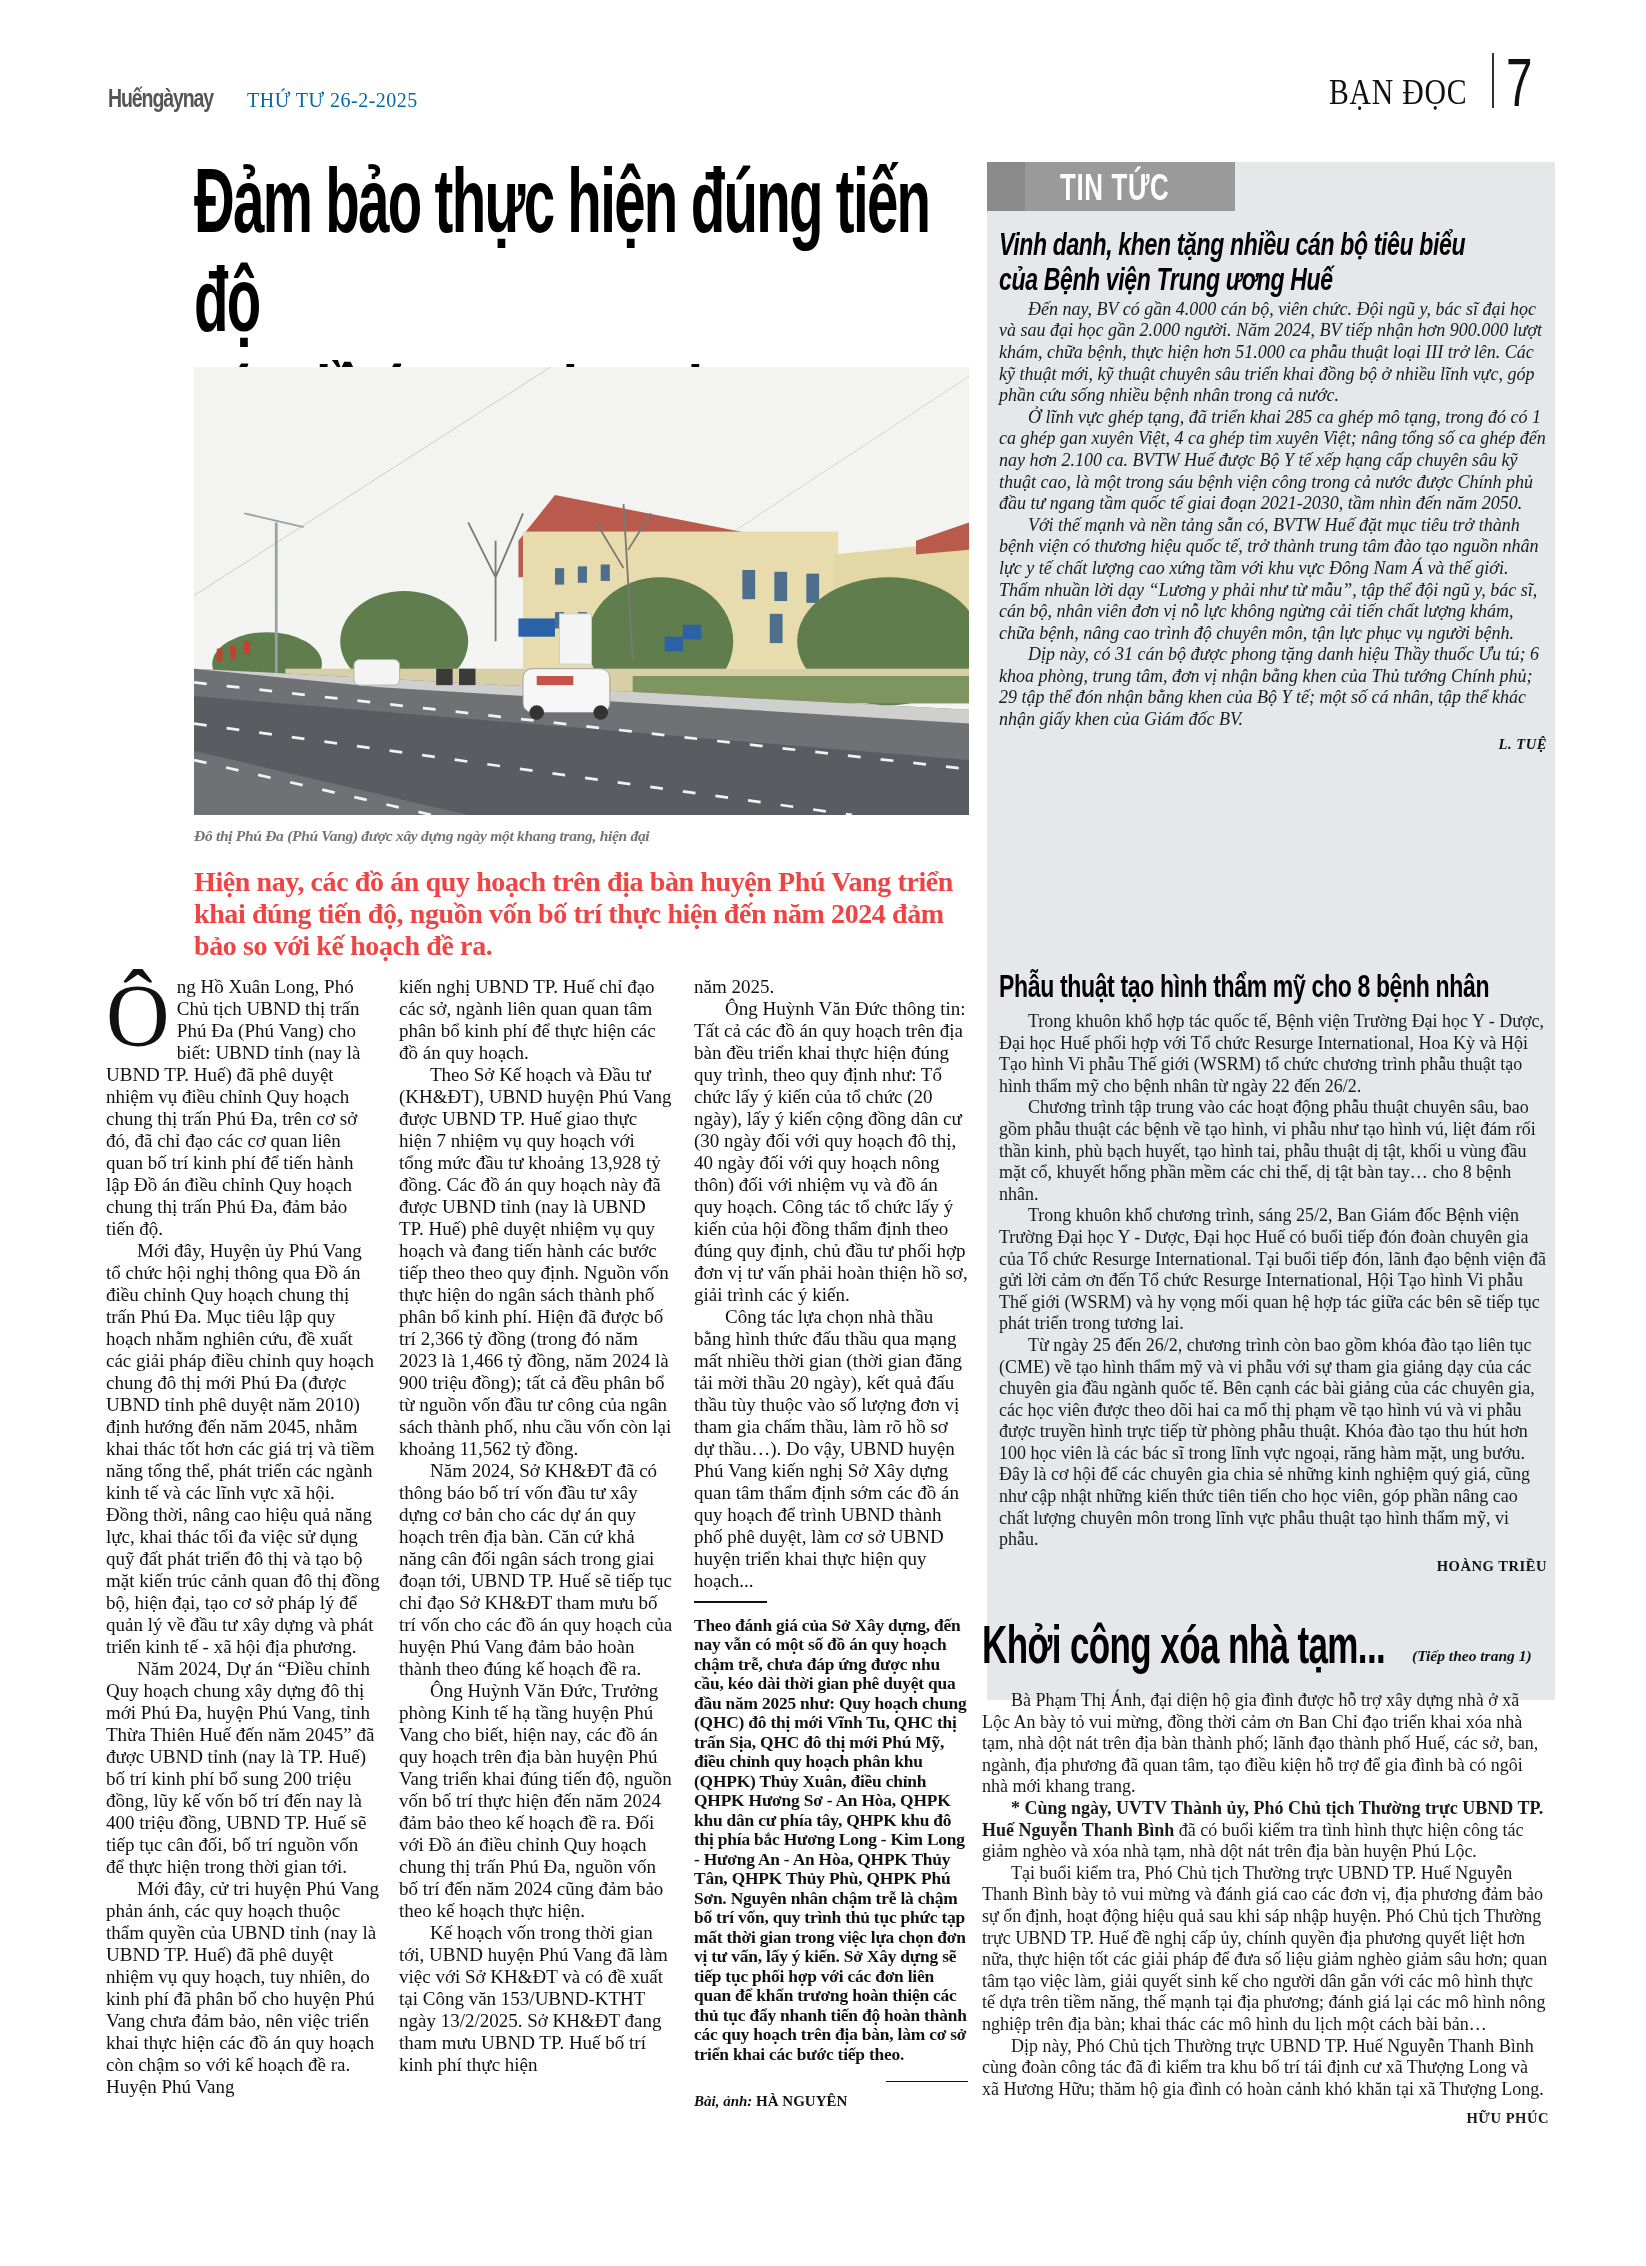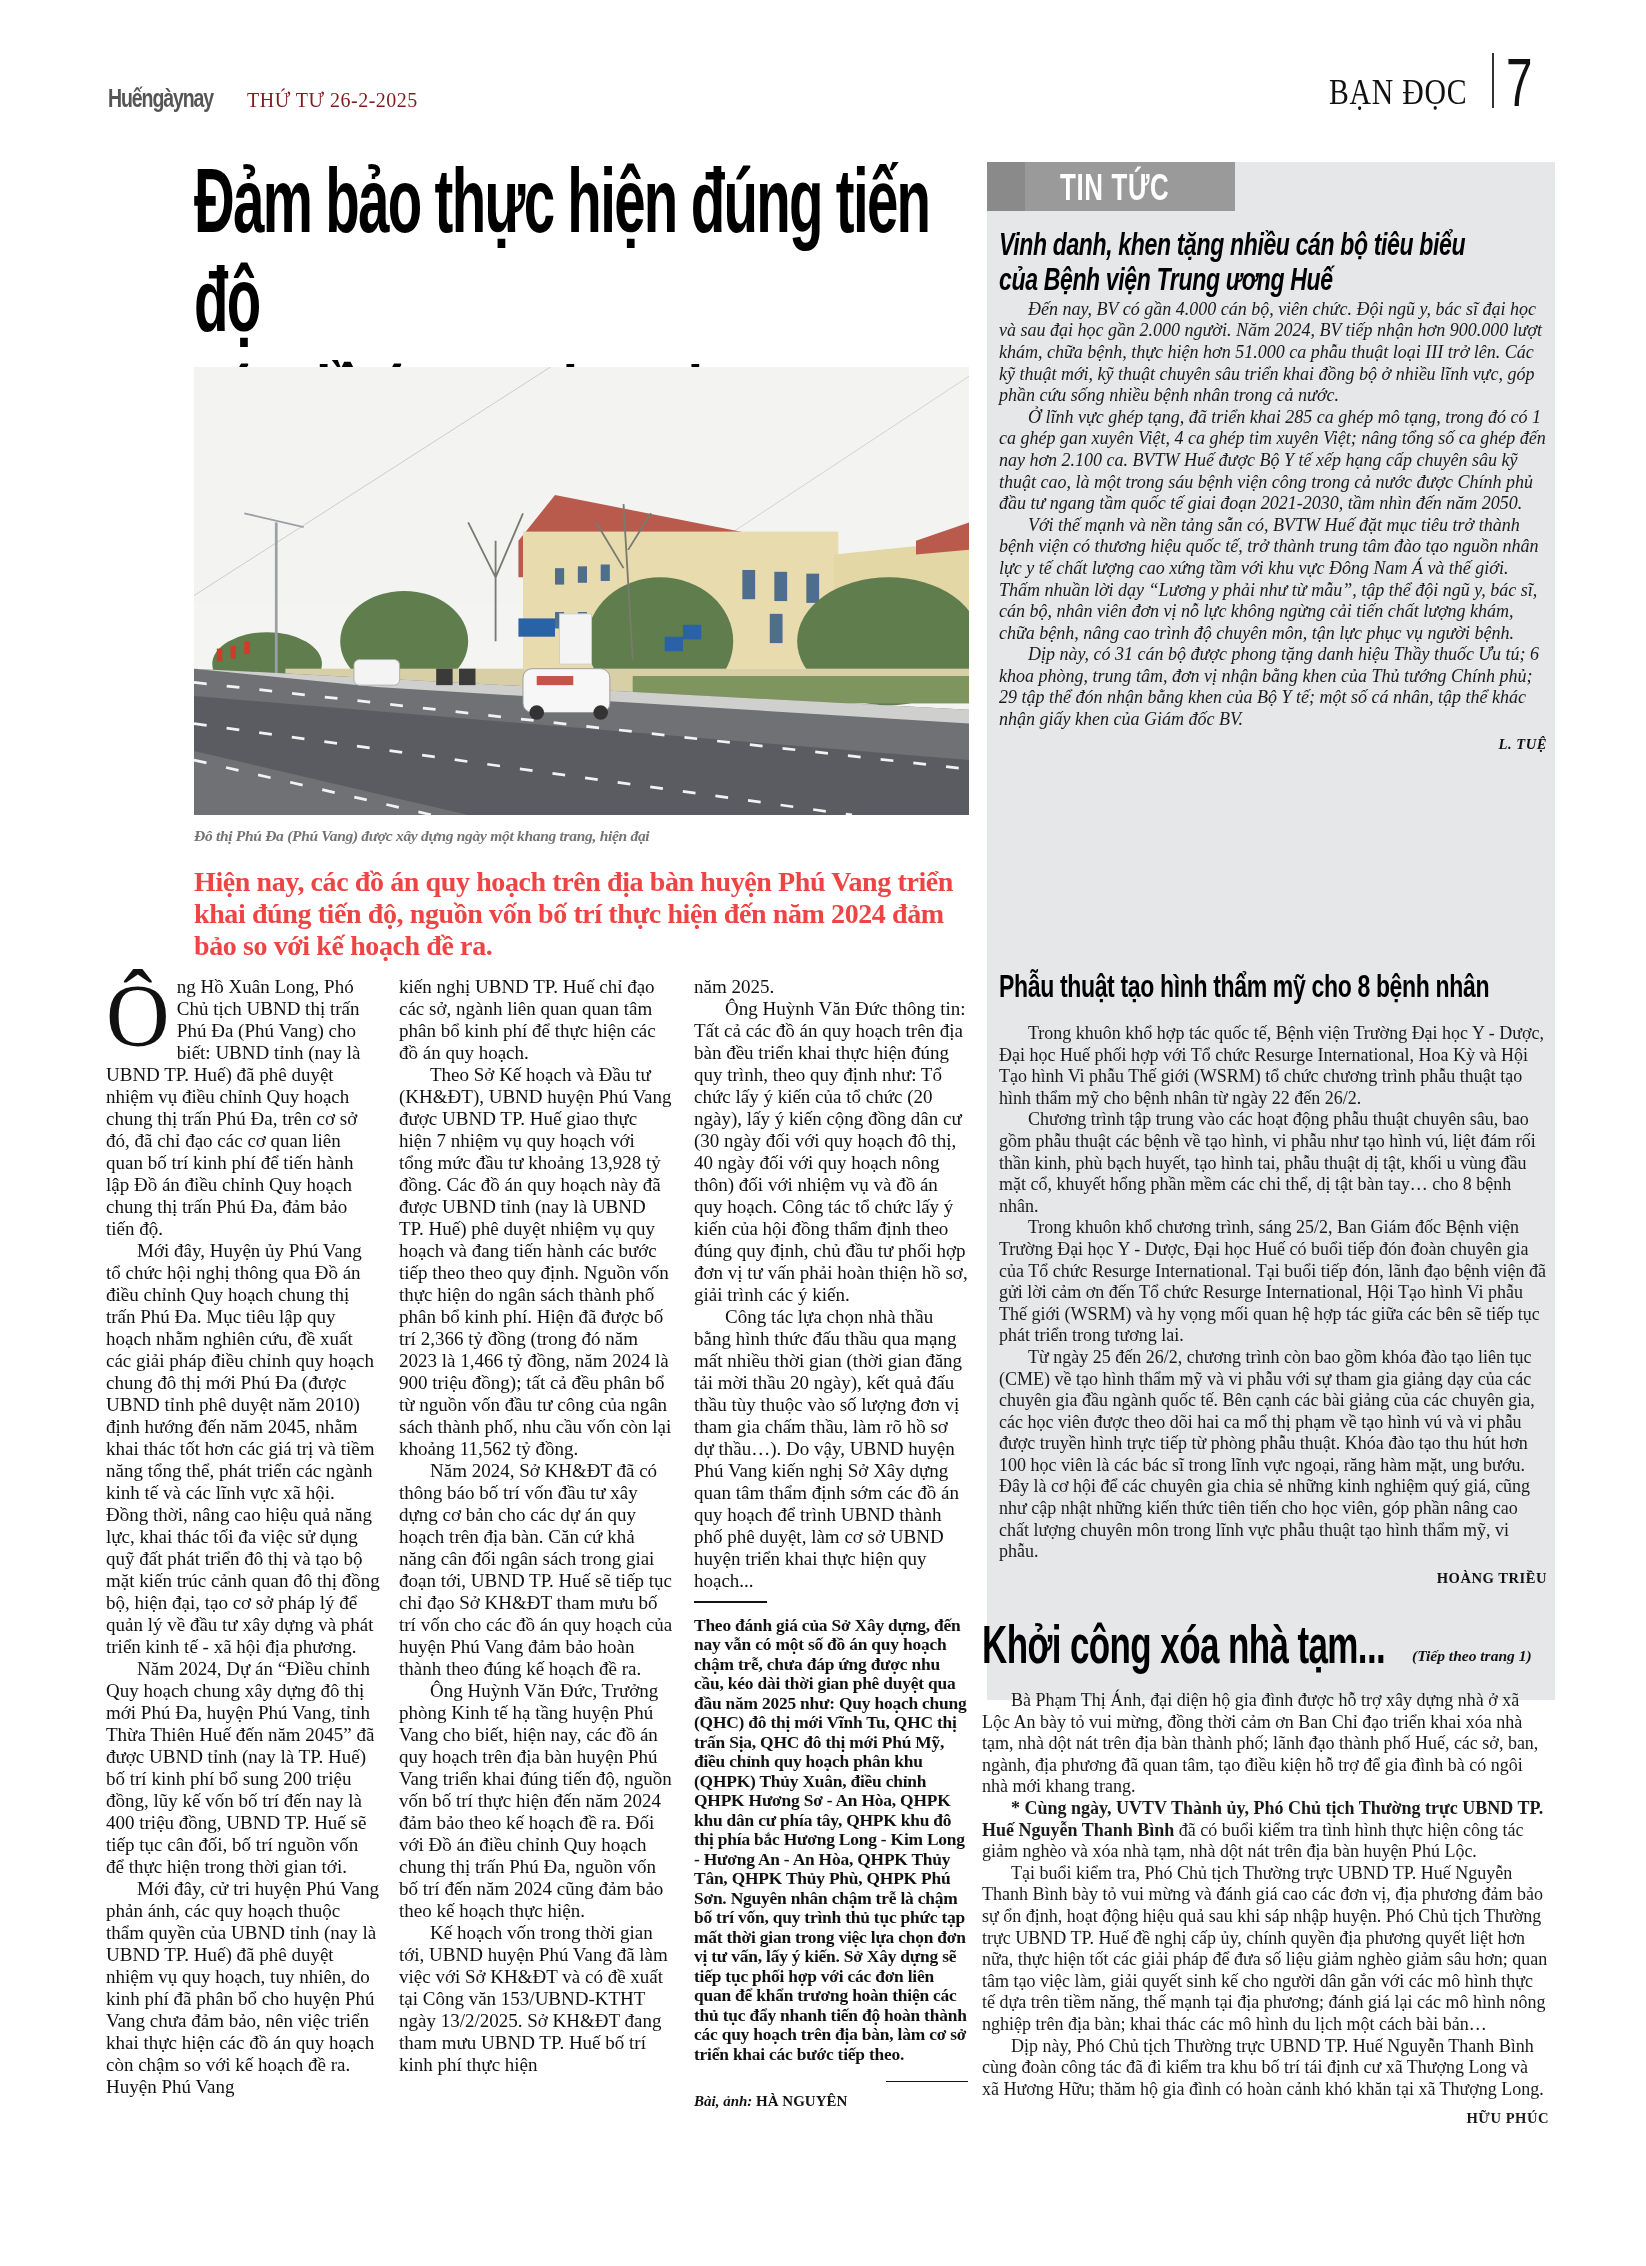--- a/index.html
+++ b/index.html
@@ -1,20 +1,20 @@
 <!DOCTYPE html>
 <html style="font-size:14.6px"><head>
 <meta charset="utf-8">
 <style>
   html, body { margin:0; padding:0; background:#ffffff; }
   body { width:1647px; height:2267px; position:relative; overflow:hidden; font-family:"Liberation Serif", serif; color:#111; }
   .abs { position:absolute; }
   
   .masthead { left:108px; top:84px; font-family:"Liberation Sans", sans-serif; font-weight:bold; font-size:25px; color:#555; letter-spacing:-1.4px; transform:scaleX(0.78); transform-origin:left; }
-  .dateline { left:247px; top:89px; font-family:"Liberation Serif", serif; font-size:20px; color:#7f1d1d; letter-spacing:0.5px; }
+  .dateline { left:247px; top:89px; font-family:"Liberation Serif", serif; font-size:20px; color:#0369a1; letter-spacing:0.5px; }
   .section { left:1329px; top:73px; font-family:"Liberation Serif", serif; font-size:35px; color:#111; letter-spacing:0.9px; transform:scaleX(0.85); transform-origin:left; }
   .pagedivider { left:1492px; top:53px; width:1.8px; height:55px; background:#333; }
   .pagenum { left:1506px; top:48px; font-family:"Liberation Sans", sans-serif; font-size:68px; color:#111; transform:scaleX(0.7); transform-origin:left; line-height:1; }
   
   .headline { left:194px; top:151px; width:786px; font-family:"Liberation Sans", sans-serif; font-weight:bold; font-size:91px; line-height:99px; letter-spacing:-2.7px; transform:scaleX(0.62); transform-origin:left top; width:1261px; color:#000; }
   
   .photo { left:194px; top:367px; width:775px; height:448px; overflow:hidden; background:#f4f4f2; }
   .caption { left:194px; top:827px; font-style:italic; font-weight:bold; font-size:15.5px; color:#737373; letter-spacing:-0.3px; }
   .lede { left:194px; top:866px; width:786px; font-weight:bold; font-size:28px; line-height:32px; color:#ef4444; letter-spacing:-0.4px; }
   
@@ -172,21 +172,21 @@
     <p>Đến nay, BV có gần 4.000 cán bộ, viên chức. Đội ngũ y, bác sĩ đại học và sau đại học gần 2.000 người. Năm 2024, BV tiếp nhận hơn 900.000 lượt khám, chữa bệnh, thực hiện hơn 51.000 ca phẫu thuật loại III trở lên. Các kỹ thuật mới, kỹ thuật chuyên sâu triển khai đồng bộ ở nhiều lĩnh vực, góp phần cứu sống nhiều bệnh nhân trong cả nước.</p>
     <p>Ở lĩnh vực ghép tạng, đã triển khai 285 ca ghép mô tạng, trong đó có 1 ca ghép gan xuyên Việt, 4 ca ghép tim xuyên Việt; nâng tổng số ca ghép đến nay hơn 2.100 ca. BVTW Huế được Bộ Y tế xếp hạng cấp chuyên sâu kỹ thuật cao, là một trong sáu bệnh viện công trong cả nước được Chính phủ đầu tư ngang tầm quốc tế giai đoạn 2021-2030, tầm nhìn đến năm 2050.</p>
     <p>Với thế mạnh và nền tảng sẵn có, BVTW Huế đặt mục tiêu trở thành bệnh viện có thương hiệu quốc tế, trở thành trung tâm đào tạo nguồn nhân lực y tế chất lượng cao xứng tầm với khu vực Đông Nam Á và thế giới. Thấm nhuần lời dạy “Lương y phải như từ mẫu”, tập thể đội ngũ y, bác sĩ, cán bộ, nhân viên đơn vị nỗ lực không ngừng cải tiến chất lượng khám, chữa bệnh, nâng cao trình độ chuyên môn, tận lực phục vụ người bệnh.</p>
     <p>Dịp này, có 31 cán bộ được phong tặng danh hiệu Thầy thuốc Ưu tú; 6 khoa phòng, trung tâm, đơn vị nhận bằng khen của Thủ tướng Chính phủ; 29 tập thể đón nhận bằng khen của Bộ Y tế; một số cá nhân, tập thể khác nhận giấy khen của Giám đốc BV.</p>
   </div>
   <div class="rt-byline" style="margin-top:5.5px;">L. TUỆ</div>
 </div>
 
 <div class="abs" style="left:999px; top:969px; width:548px;">
   <div class="rt-title">Phẫu thuật tạo hình thẩm mỹ cho 8 bệnh nhân</div>
-  <div class="rt-body" style="margin-top:19px;">
+  <div class="rt-body" style="margin-top:7px;">
     <p>Trong khuôn khổ hợp tác quốc tế, Bệnh viện Trường Đại học Y - Dược, Đại học Huế phối hợp với Tổ chức Resurge International, Hoa Kỳ và Hội Tạo hình Vi phẫu Thế giới (WSRM) tổ chức chương trình phẫu thuật tạo hình thẩm mỹ cho bệnh nhân từ ngày 22 đến 26/2.</p>
     <p>Chương trình tập trung vào các hoạt động phẫu thuật chuyên sâu, bao gồm phẫu thuật các bệnh về tạo hình, vi phẫu như tạo hình vú, liệt đám rối thần kinh, phù bạch huyết, tạo hình tai, phẫu thuật dị tật, khối u vùng đầu mặt cổ, khuyết hổng phần mềm các chi thể, dị tật bàn tay… cho 8 bệnh nhân.</p>
     <p>Trong khuôn khổ chương trình, sáng 25/2, Ban Giám đốc Bệnh viện Trường Đại học Y - Dược, Đại học Huế có buổi tiếp đón đoàn chuyên gia của Tổ chức Resurge International. Tại buổi tiếp đón, lãnh đạo bệnh viện đã gửi lời cảm ơn đến Tổ chức Resurge International, Hội Tạo hình Vi phẫu Thế giới (WSRM) và hy vọng mối quan hệ hợp tác giữa các bên sẽ tiếp tục phát triển trong tương lai.</p>
     <p>Từ ngày 25 đến 26/2, chương trình còn bao gồm khóa đào tạo liên tục (CME) về tạo hình thẩm mỹ và vi phẫu với sự tham gia giảng dạy của các chuyên gia đầu ngành quốc tế. Bên cạnh các bài giảng của các chuyên gia, các học viên được theo dõi hai ca mổ thị phạm về tạo hình vú và vi phẫu được truyền hình trực tiếp từ phòng phẫu thuật. Khóa đào tạo thu hút hơn 100 học viên là các bác sĩ trong lĩnh vực ngoại, răng hàm mặt, ung bướu. Đây là cơ hội để các chuyên gia chia sẻ những kinh nghiệm quý giá, cũng như cập nhật những kiến thức tiên tiến cho học viên, góp phần nâng cao chất lượng chuyên môn trong lĩnh vực phẫu thuật tạo hình thẩm mỹ, vi phẫu.</p>
   </div>
   <div class="rt-byline" style="margin-top:7.3px;">HOÀNG TRIỀU</div>
 </div>
 
 <div class="abs" style="left:982px; top:1617px; width:585px;">
   <span class="khoi-title" style="display:inline-block;">Khởi công xóa nhà tạm...</span>

